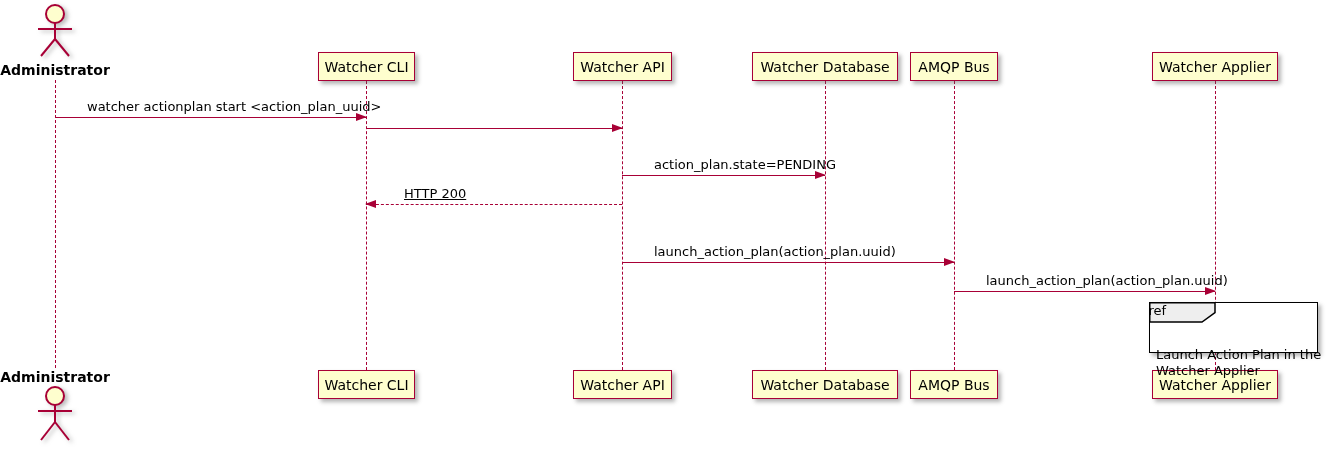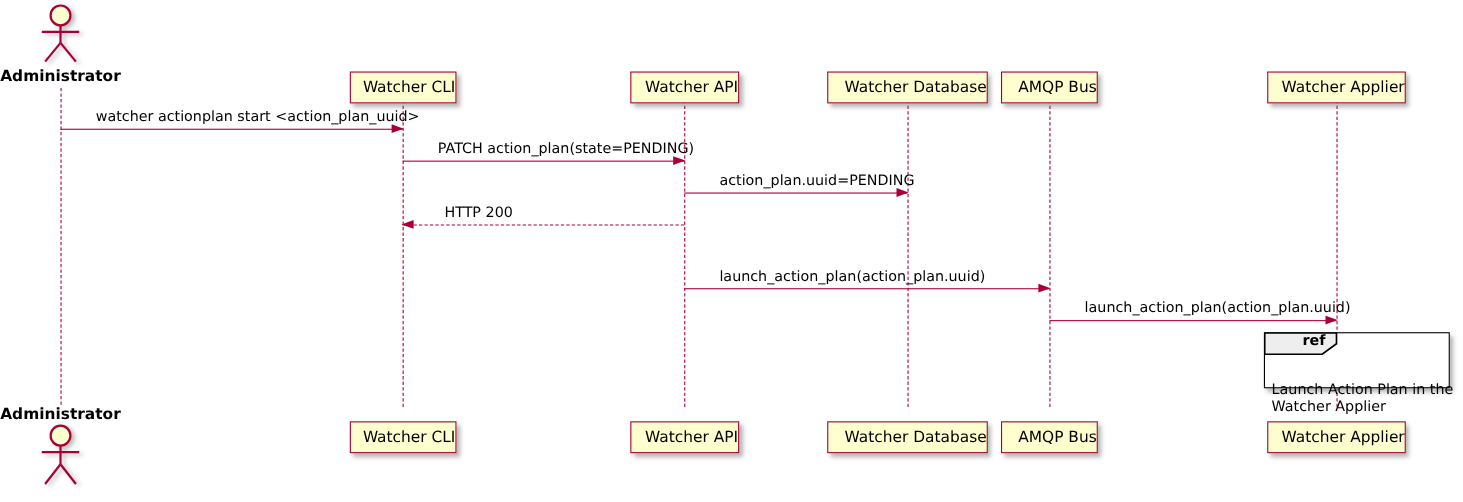--- a/index.html
+++ b/index.html
@@ -19,39 +19,38 @@
   .lifeline{
     position:absolute;width:0;
     border-left:1px dashed var(--crimson);
     z-index:1;
   }
   .pbox{
     position:absolute;height:29px;
     background:var(--boxfill);
     border:1.5px solid var(--crimson);
     box-shadow:3px 3px 4px rgba(90,90,90,0.45);
-    display:flex;align-items:center;justify-content:flex-end;
+    display:flex;align-items:center;justify-content:center;
     font-size:14px;white-space:nowrap;
     box-sizing:border-box;
     z-index:3;
-    margin-top:13px;
   }
   .actor-figure{position:absolute;z-index:3;filter:drop-shadow(3px 2px 2px rgba(120,120,120,0.5));}
   .actor-label{
     position:absolute;width:110px;text-align:center;
     font-size:14px;z-index:3;white-space:nowrap;font-weight:bold;
   }
   .message{position:absolute;z-index:2;}
   .msg-label{
     font-size:13px;white-space:nowrap;
     padding-left:7px;height:15px;line-height:15px;
     margin-bottom:3px;
     margin-left:25px;
   }
-  .msg-label.ret{padding-left:13px;}
+  .msg-label.ret{padding-left:13px;text-decoration:underline;}
   .msg-line{position:relative;height:0;}
   .msg-line.solid{border-top:1px solid var(--crimson);}
   .msg-line.dashed{border-top:1px dashed var(--crimson);}
   .ah{position:absolute;width:0;height:0;}
   .ah-r{
     right:-1px;top:-5px;
     border-left:11px solid var(--crimson);
     border-top:4.5px solid transparent;
     border-bottom:4.5px solid transparent;
   }
@@ -64,22 +63,22 @@
   .refbox{
     position:absolute;
     background:#ffffff;
     border:1.5px solid #000000;
     box-shadow:3px 3px 4px rgba(90,90,90,0.45);
     box-sizing:border-box;
     z-index:4;
   }
   .ref-tab{position:absolute;left:-1.5px;top:-1.5px;width:68px;height:21px;}
   .ref-kw{
-    position:absolute;left:18px;top:1px;width:56px;
-    text-align:center;font-size:13px;font-weight:bold;
+    position:absolute;left:0;top:1px;width:56px;
+    text-align:left;font-size:13px;font-weight:normal;
   }
   .ref-text{
     position:absolute;left:6px;top:20px;
     font-size:13px;line-height:15.5px;white-space:nowrap;margin-top:24px;
   }
 </style>
 </head>
 <body>
 
 <div class="canvas">
@@ -119,28 +118,27 @@
     </div>
 
   <div class="message" style="left:55px;top:99px;width:311px">
     <div class="msg-label">watcher actionplan start &lt;action_plan_uuid&gt;</div>
     <div class="msg-line solid">
         <span class="ah ah-r"></span>
       </div>
   </div>
 
   <div class="message" style="left:366px;top:128px;width:256px">
-    <div class="msg-label">PATCH action_plan(state=PENDING)</div>
     <div class="msg-line solid">
         <span class="ah ah-r"></span>
       </div>
   </div>
 
   <div class="message" style="left:622px;top:157px;width:203px">
-    <div class="msg-label">action_plan.uuid=PENDING</div>
+    <div class="msg-label">action_plan.state=PENDING</div>
     <div class="msg-line solid">
         <span class="ah ah-r"></span>
       </div>
   </div>
 
   <div class="message" style="left:366px;top:186px;width:256px">
     <div class="msg-label ret">HTTP 200</div>
     <div class="msg-line dashed">
         <span class="ah ah-l"></span>
       </div>

